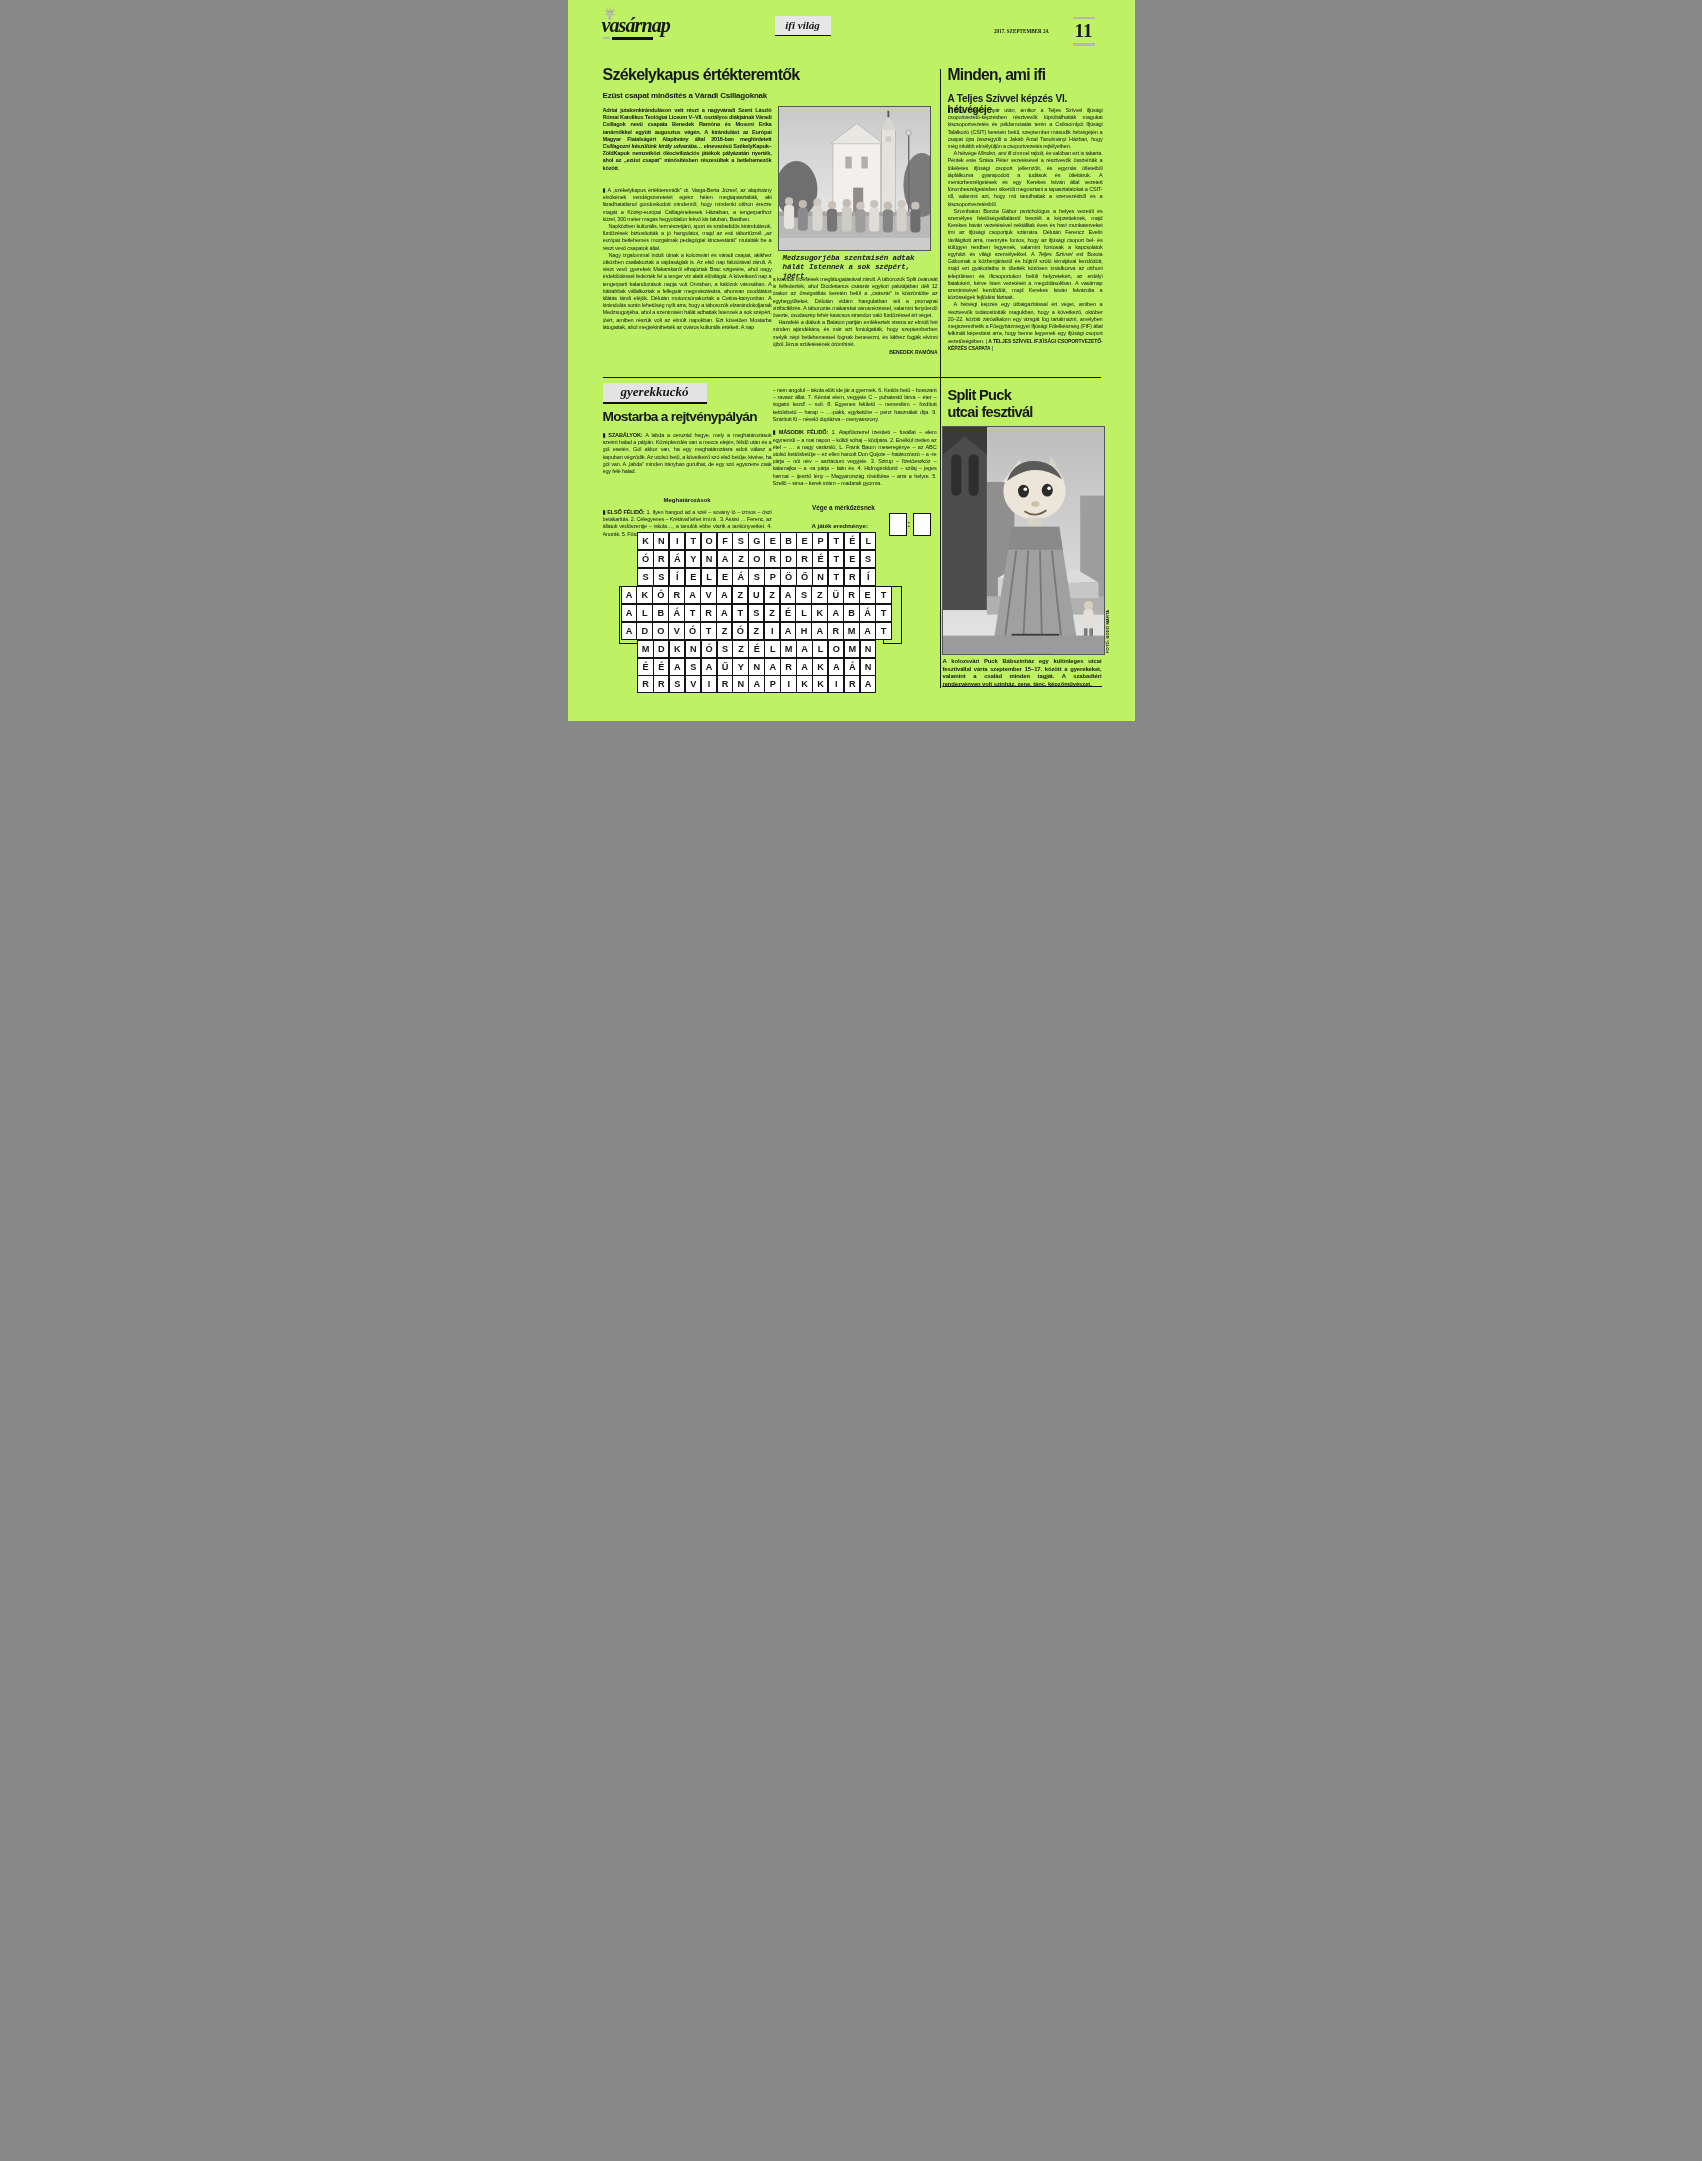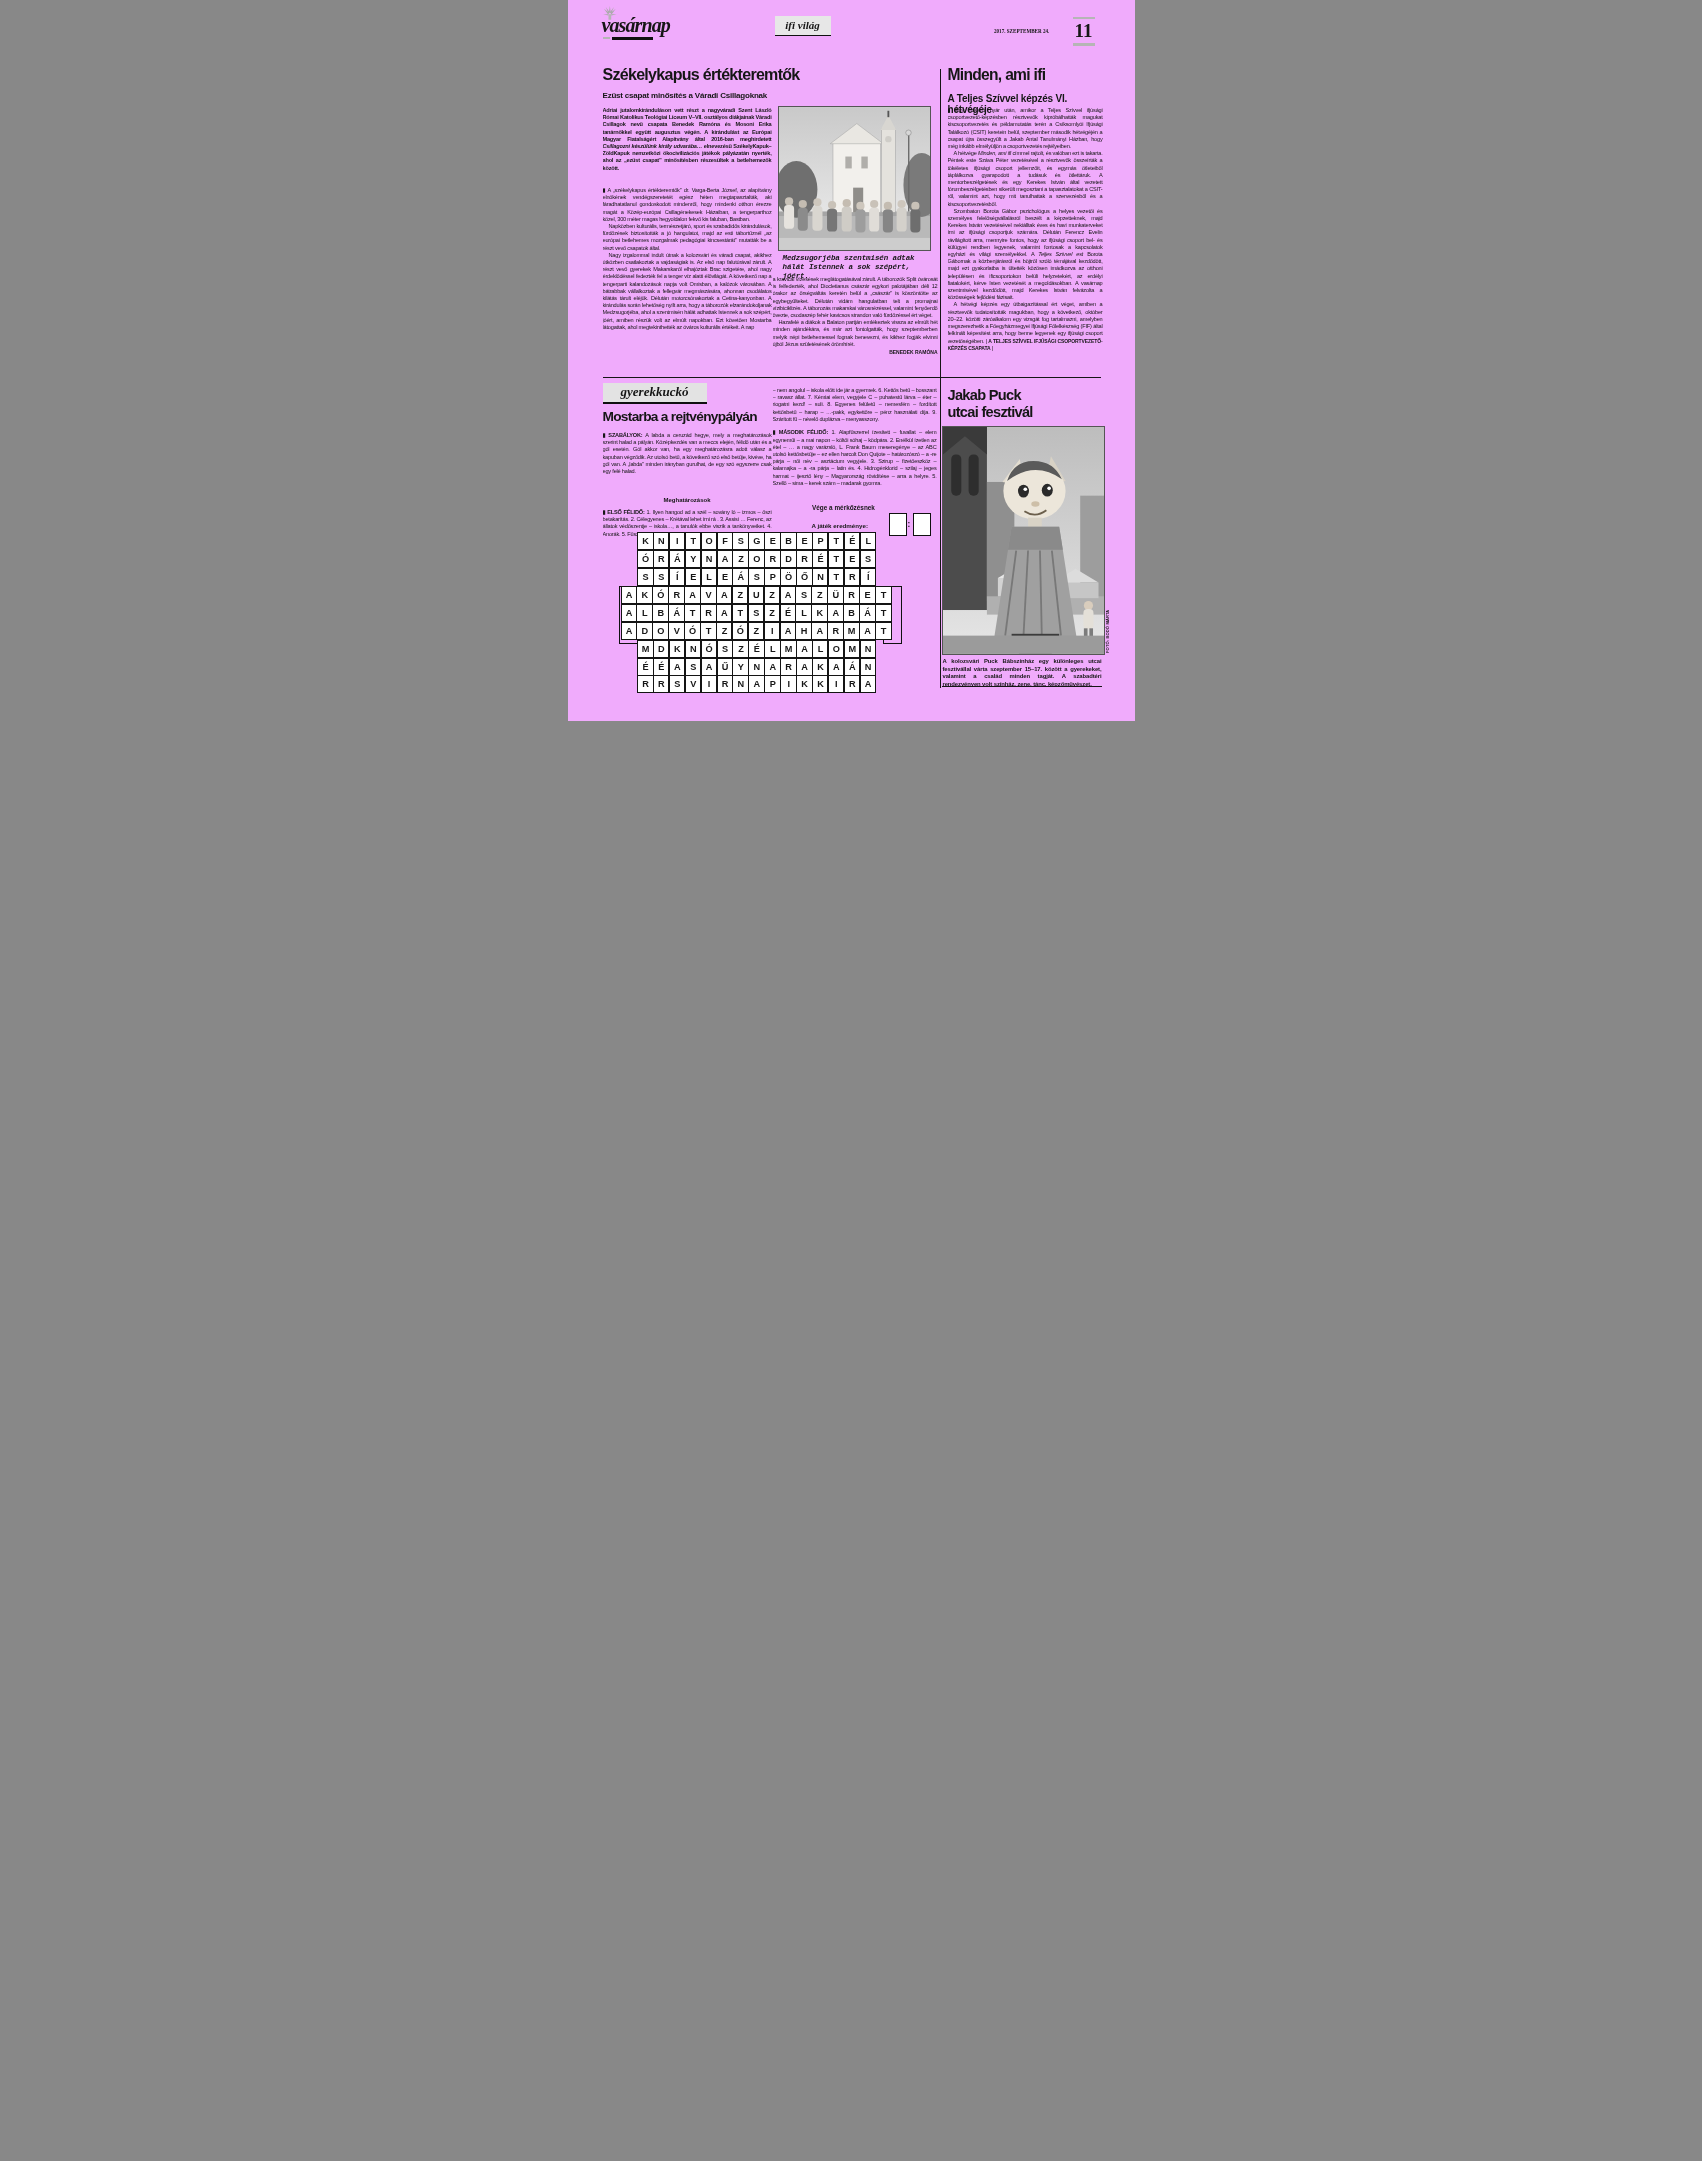--- a/index.html
+++ b/index.html
@@ -1,16 +1,16 @@
 <!DOCTYPE html>
 <html lang="hu" style="font-size:7.3px"><head>
 <meta charset="utf-8">
 <style>
   html,body{margin:0;padding:0;background:#888;}
-  #page{position:relative;width:567px;height:721px;background:#f0abfc;color:#161616;
+  #page{position:relative;width:567px;height:721px;background:#bef264;color:#161616;
         font-family:"Liberation Sans",sans-serif;margin:0 auto;overflow:hidden;}
   .abs{position:absolute;}
   
   .logo-text{font-family:"Liberation Serif",serif;font-style:italic;font-weight:700;
              font-size:20px;letter-spacing:-0.9px;line-height:1;}
   .logo-bar-g{background:#b5b5b5;}
   .logo-bar-b{background:#101010;}
   .section-box{background:#e7e7e7;border-bottom:1.8px solid #101010;text-align:center;
                font-family:"Liberation Serif",serif;font-style:italic;font-weight:700;font-size:11px;
                line-height:18.3px;}
@@ -369,21 +369,21 @@
         <div class="grid-cell">I</div>
         <div class="grid-cell">K</div>
         <div class="grid-cell">K</div>
         <div class="grid-cell">I</div>
         <div class="grid-cell">R</div>
         <div class="grid-cell">A</div>
       </div>
     </div>
 
   <div class="abs headline" style="left:380px;top:387px;width:156px;font-size:14.6px;line-height:1.15;">
-    <div>Jakab Puck</div>
+    <div>Split Puck</div>
     <div>utcai fesztivál</div>
   </div>
 
   <div class="abs photo-frame" style="left:374px;top:426px;width:161px;height:227px;">
     <svg width="161" height="227" viewBox="0 0 352 496">
       <defs>
         <linearGradient id="sky2" x1="0" y1="0" x2="0" y2="1">
           <stop offset="0" stop-color="#bdbdbd"></stop>
             <stop offset="1" stop-color="#e6e6e6"></stop>
         </linearGradient>

